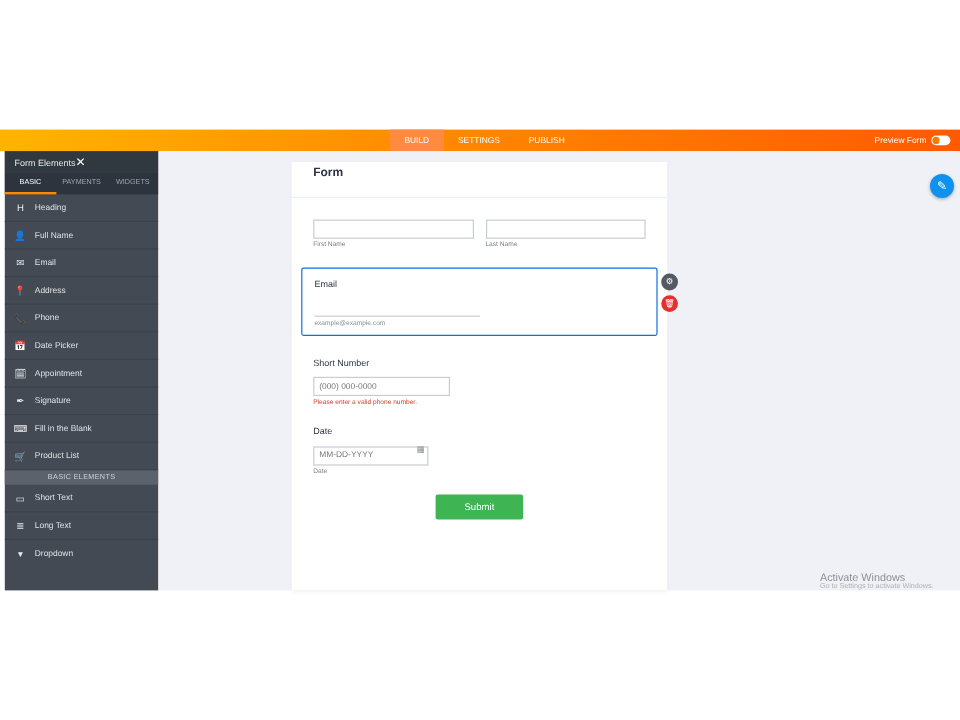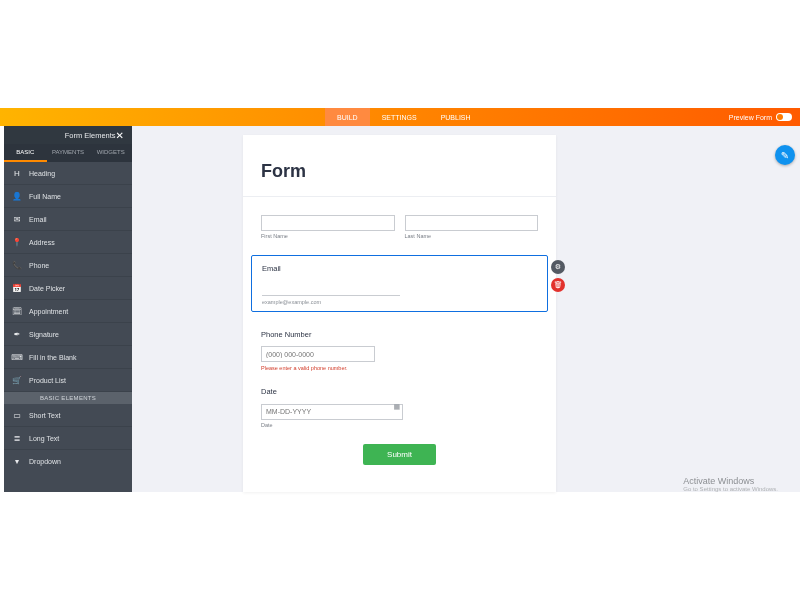--- a/index.html
+++ b/index.html
@@ -14,54 +14,54 @@
   .topbar .nav div { height:100%; display:flex; align-items:center; padding:0 12px; }
   .topbar .nav .active { background:#ff8a40; }
   .topbar .preview { position:absolute; right:8px; display:flex; align-items:center; gap:4px; }
   .toggle { width:16px; height:8px; background:#fff; border-radius:5px; position:relative; }
   .toggle::after { content:""; position:absolute; left:1px; top:1px; width:6px; height:6px; background:#ff7a00; border-radius:50%; }
 
   .sidebar {
     position:absolute; left:4px; top:126px; width:128px; bottom:108px;
     background:#434a54; color:#cfd3d8;
   }
-  .sidebar-hdr { background:#303840; color:#e6e8ea; font-size:7.5px; padding:4px 8px; display:flex; align-items:center; justify-content:flex-end; height:18px;}
+  .sidebar-hdr { background:#303840; color:#e6e8ea; font-size:7.5px; padding:4px 8px; display:flex; align-items:center; justify-content:flex-start; height:18px;}
   .sidebar-hdr .close { color:#fff; font-size:10px; cursor:pointer;}
   .tabs { display:flex; background:#2d343d; font-size:6px; }
   .tabs div { flex:1; text-align:center; padding:5px 0; color:#a0a6ad; }
   .tabs div.active { color:#fff; border-bottom:2px solid #ff8a00; }
   .elem-list { list-style:none; }
   .elem-list li { display:flex; align-items:center; gap:7px; padding:0 8px; height:23px; border-bottom:1px solid #3b424b; font-size:7px; color:#dfe2e5; cursor:pointer;}
   .elem-list li .ic { width:10px; height:10px; display:flex; align-items:center; justify-content:center; font-size:8px; color:#e8eaec;}
   .section-hdr { background:#5b626b; font-size:6px; text-align:center; padding:3px 0; color:#cfd3d8; letter-spacing:0.3px;}
 
   .canvas-bg { position:absolute; left:132px; top:126px; right:0; bottom:108px; background:#f0f1f6; }
   .form-card { position:absolute; left:243px; top:135px; width:313px; background:#fff; bottom:108px; box-shadow:0 1px 3px rgba(0,0,0,0.06);}
-  .form-title { font-size:18px; font-weight:bold; color:#2c3344; padding:26px 18px 14px 18px; border-bottom:1px solid #eceef2;}
+  .form-title { font-size:10px; font-weight:bold; color:#2c3344; padding:4px 18px 14px 18px; border-bottom:1px solid #eceef2;}
   .form-body { padding:14px 18px; }
   .fld { margin-bottom:16px; }
   .fld-label { font-size:7.5px; color:#2c3344; margin-bottom:4px; display:block; }
   .name-row { display:flex; gap:10px; }
   .name-row .col { flex:1; }
   .inp { width:100%; height:16px; border:1px solid #c9ccd1; background:#fff; font-size:7px; padding:0 4px; color:#555;}
   .sublabel { font-size:5.5px; color:#7a7f87; margin-top:2px; display:block;}
 
   .email-block { border:1.5px solid #0f6fe0; padding:8px 10px 6px 10px; position:relative; margin:0 -10px; border-radius:2px;}
   .email-inp { width:138px; border:none; border-bottom:1px solid #c9ccd1; height:14px; font-size:7px; outline:none;}
   .email-hint { font-size:5.5px; color:#8a8f96; margin-top:3px;}
 
   .field-tools { position:absolute; right:-18px; top:4px; display:flex; flex-direction:column; gap:4px;}
   .tool-btn { width:14px; height:14px; border-radius:50%; display:flex; align-items:center; justify-content:center; color:#fff; font-size:7px; cursor:pointer;}
   .tool-gear { background:#545a63;}
   .tool-del { background:#e2322d;}
 
   .phone-inp { width:114px; }
   .err { font-size:5.5px; color:#d23c2a; margin-top:3px;}
 
-  .date-inp-wrap { position:relative; width:142px; }
+  .date-inp-wrap { position:relative; width:96px; }
   .date-inp { width:100%; }
   .cal-ic { position:absolute; right:3px; top:3px; font-size:7px; color:#8a8f96;}
 
   .submit-btn { display:block; margin:14px auto 0 auto; background:#3eb453; color:#fff; border:none; font-size:8px; padding:6px 24px; border-radius:2px; cursor:pointer;}
 
   .fab { position:absolute; right:5px; top:145px; width:20px; height:20px; border-radius:50%; background:#0f92ef; box-shadow:0 1px 3px rgba(0,0,0,0.3); display:flex; align-items:center; justify-content:center; color:#fff; font-size:10px; cursor:pointer;}
 
   .watermark { position:absolute; right:22px; bottom:108px; text-align:left; }
   .watermark .t1 { font-size:9px; color:#8c8f93; }
   .watermark .t2 { font-size:6px; color:#aeb1b4; }
@@ -179,21 +179,21 @@
               <span>⚙</span>
             </div>
           <div class="tool-btn tool-del">
               <span>🗑</span>
             </div>
         </div>
       </div>
     </div>
 
     <div class="fld">
-      <span class="fld-label">Phone Number</span>
+      <span class="fld-label">Short Number</span>
       <input class="inp phone-inp" placeholder="(000) 000-0000" style="">
       <div class="err">Please enter a valid phone number.</div>
     </div>
 
     <div class="fld">
       <span class="fld-label">Date</span>
       <div class="date-inp-wrap">
         <input class="inp date-inp" placeholder="MM-DD-YYYY" style="">
         <span class="cal-ic">▦</span>
       </div>

